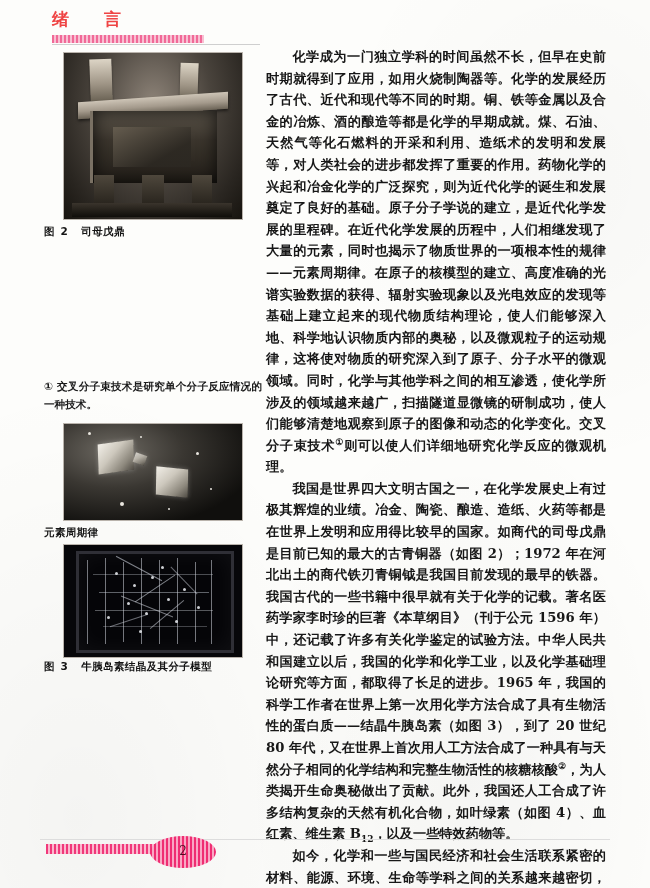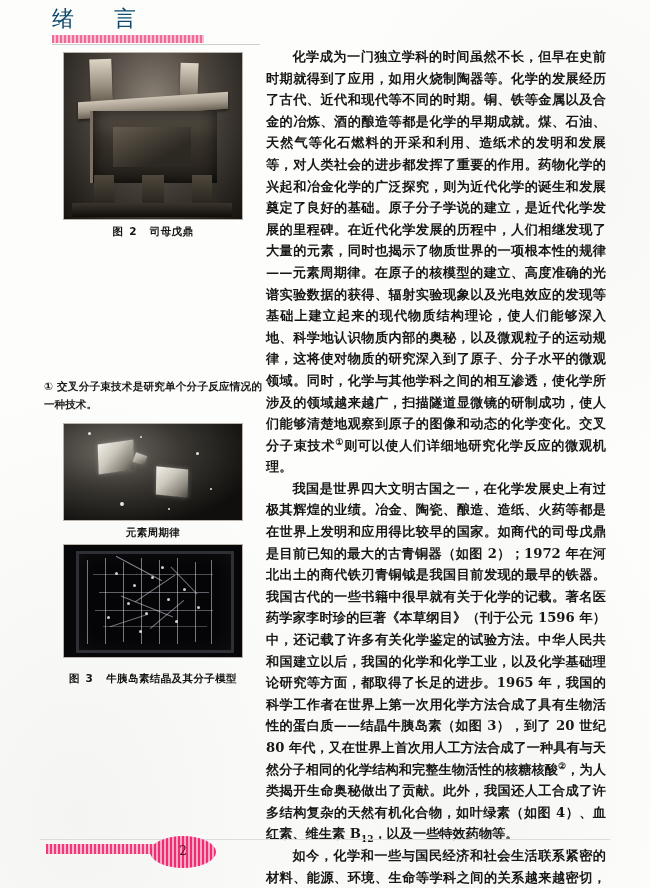--- a/index.html
+++ b/index.html
@@ -27,24 +27,24 @@
   }
 
   
   .header {
     position: absolute;
     left: 52px;
     top: 8px;
     width: 210px;
   }
   .header-title {
-    font-size: 22px;
-    font-weight: normal;
+    font-size: 17px;
+    font-weight: bold;
     letter-spacing: 9px;
-    color: #0c4a6e;
+    color: #ef4444;
     line-height: 22px;
     font-family: "DejaVu Sans", "Liberation Sans", sans-serif;
   }
   .header-bar {
     margin-top: 5px;
     height: 8px;
     width: 152px;
     background:
       repeating-linear-gradient(90deg,
         #f06292 0px, #f06292 2px,
@@ -112,21 +112,20 @@
   
   .figure { margin: 0 0 4px 0; }
 
   .fig-photo {
     position: relative;
     overflow: hidden;
     background: #2a2622;
     border: 1px solid #b9b3ac;
   }
   .fig-caption {
-    text-align: center;
     font-size: 10.5px;
     line-height: 15px;
     color: #141414;
     font-family: "DejaVu Sans", "Liberation Sans", sans-serif;
     font-weight: bold;
     margin-top: 4px;
     letter-spacing: 0.4px;
   }
   .fig-caption .lbl { letter-spacing: 1.2px; }
 
@@ -342,21 +341,21 @@
           <div class="node" style="left:88px;top:44px"></div>
           <div class="node" style="left:66px;top:58px"></div>
           <div class="node" style="left:104px;top:34px"></div>
           <div class="node" style="left:28px;top:62px"></div>
           <div class="node" style="left:96px;top:66px"></div>
           <div class="node" style="left:118px;top:52px"></div>
           <div class="node" style="left:60px;top:76px"></div>
           <div class="node" style="left:82px;top:12px"></div>
         </div>
       </div>
-      <div class="fig-caption" style="margin-top:13px">
+      <div class="fig-caption" style="margin-top:1px">
         <span class="lbl">图 3</span>
         &nbsp;
         <span>牛胰岛素结晶及其分子模型</span>
       </div>
     </div>
 
     <div style="height:8px"></div>
 
 
   </div>

